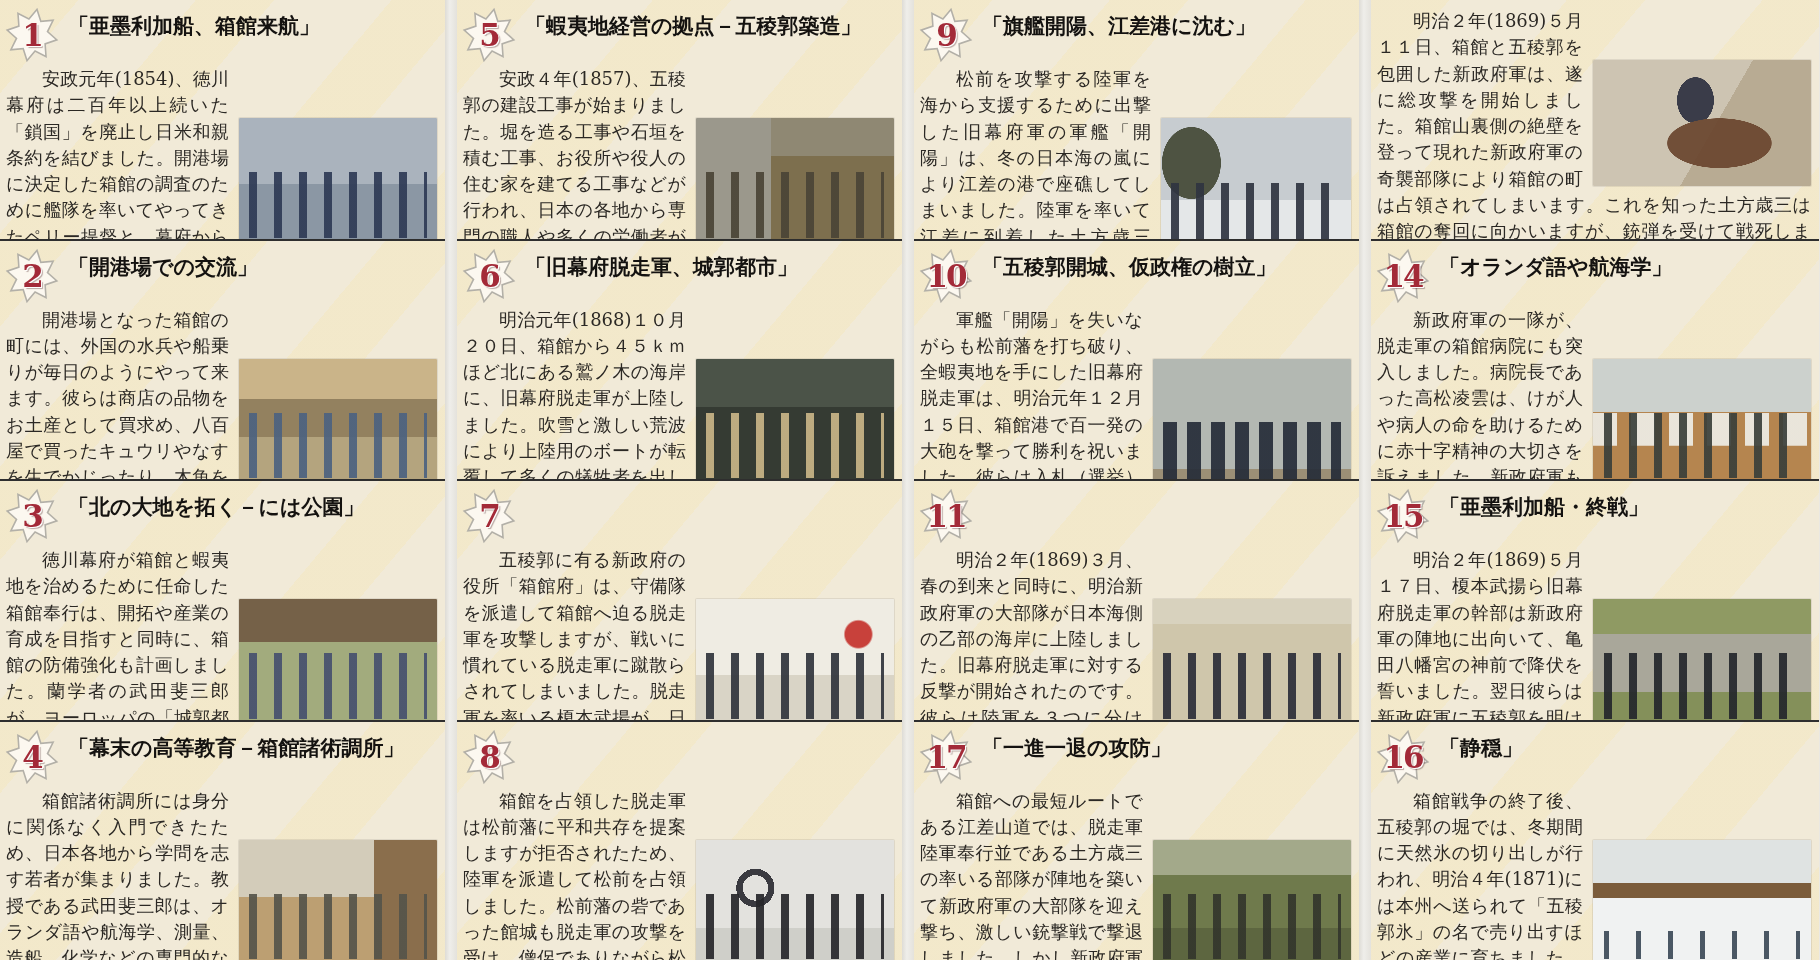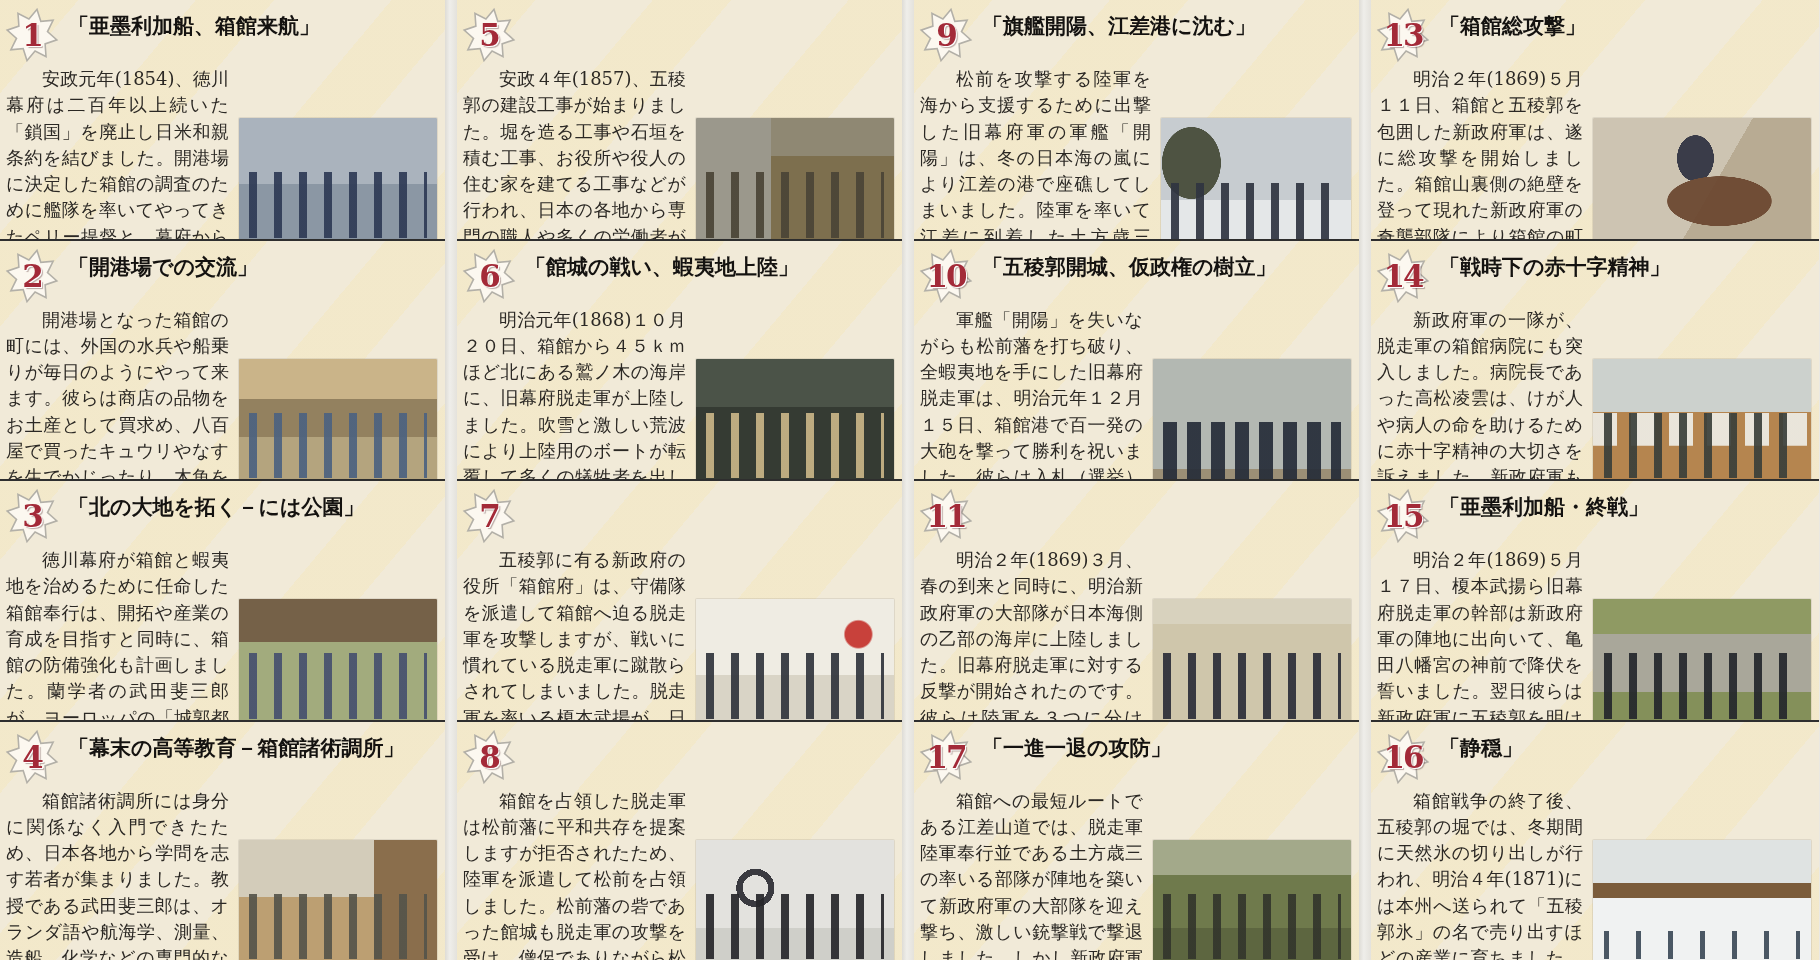--- a/index.html
+++ b/index.html
@@ -145,31 +145,32 @@
   <div class="gutter"></div>
 
   <div class="col">
     <section class="sec s5">
       <div class="sec-head">
         <span class="badge">
           <span class="star-o"></span>
           <span class="star-i"></span>
           <span class="num">5</span>
         </span>
+        <h2 class="title">「蝦夷地経営の拠点－五稜郭築造」</h2>
       </div>
       <p><span class="photo ph5" title="diorama-laborers-building-goryokaku-stone-walls"></span><span>安政４年(1857)、五稜郭の建設工事が始まりました。堀を造る工事や石垣を積む工事、お役所や役人の住む家を建てる工事などが行われ、日本の各地から専門の職人や多くの労働者が集まり、７年の歳月をかけて元治元年(1864)、一応完成しました。</span></p>
     </section>
     <section class="sec s6">
       <div class="sec-head">
         <span class="badge">
           <span class="star-o"></span>
           <span class="star-i"></span>
           <span class="num">6</span>
         </span>
-        <h2 class="title">「館城の戦い、蝦夷地上陸」</h2>
+        <h2 class="title">「旧幕府脱走軍、城郭都市」</h2>
       </div>
       <p><span class="photo ph6" title="diorama-landing-boats-with-oars-on-rough-sea"></span><span>明治元年(1868)１０月２０日、箱館から４５ｋｍほど北にある鷲ノ木の海岸に、旧幕府脱走軍が上陸しました。吹雪と激しい荒波により上陸用のボートが転覆して多くの犠牲者を出しながらも、陸軍の部隊が箱館・五稜郭を目指して出発しました。</span></p>
     </section>
     <section class="sec s7">
       <div class="sec-head">
         <span class="badge">
           <span class="star-o"></span>
           <span class="star-i"></span>
           <span class="num">7</span>
         </span>
@@ -233,38 +234,30 @@
         <h2 class="title">「一進一退の攻防」</h2>
       </div>
       <p><span class="photo ph12" title="diorama-soldiers-defending-trench-on-grassy-hill"></span><span>箱館への最短ルートである江差山道では、脱走軍陸軍奉行並である土方歳三の率いる部隊が陣地を築いて新政府軍の大部隊を迎え撃ち、激しい銃撃戦で撃退しました。しかし新政府軍は、第二陣・第三陣の増援部隊を加えて五稜郭へ迫ります。</span></p>
     </section>
   </div>
 
   <div class="gutter"></div>
 
   <div class="col">
     <section class="sec s13">
-      <div class="sec-head">
-        <span class="badge">
-          <span class="star-o"></span>
-          <span class="star-i"></span>
-          <span class="num">13</span>
-        </span>
-        <h2 class="title">「箱館総攻撃」</h2>
-      </div>
       <p><span class="photo ph13" title="diorama-hijikata-charging-on-horseback-with-sword"></span><span>明治２年(1869)５月１１日、箱館と五稜郭を包囲した新政府軍は、遂に総攻撃を開始しました。箱館山裏側の絶壁を登って現れた新政府軍の奇襲部隊により箱館の町は占領されてしまいます。これを知った土方歳三は箱館の奪回に向かいますが、銃弾を受けて戦死しました。</span></p>
     </section>
     <section class="sec s14">
       <div class="sec-head">
         <span class="badge">
           <span class="star-o"></span>
           <span class="star-i"></span>
           <span class="num">14</span>
         </span>
-        <h2 class="title">「戦時下の赤十字精神」</h2>
+        <h2 class="title">「オランダ語や航海学」</h2>
       </div>
       <p><span class="photo ph14" title="diorama-hakodate-hospital-ward-with-beds"></span><span>新政府軍の一隊が、脱走軍の箱館病院にも突入しました。病院長であった高松凌雲は、けが人や病人の命を助けるために赤十字精神の大切さを訴えました。新政府軍も患者達を救うことを約束し、この後、高松凌雲を通して脱走軍に降伏を勧めます。</span></p>
     </section>
     <section class="sec s15">
       <div class="sec-head">
         <span class="badge">
           <span class="star-o"></span>
           <span class="star-i"></span>
           <span class="num">15</span>
         </span>

